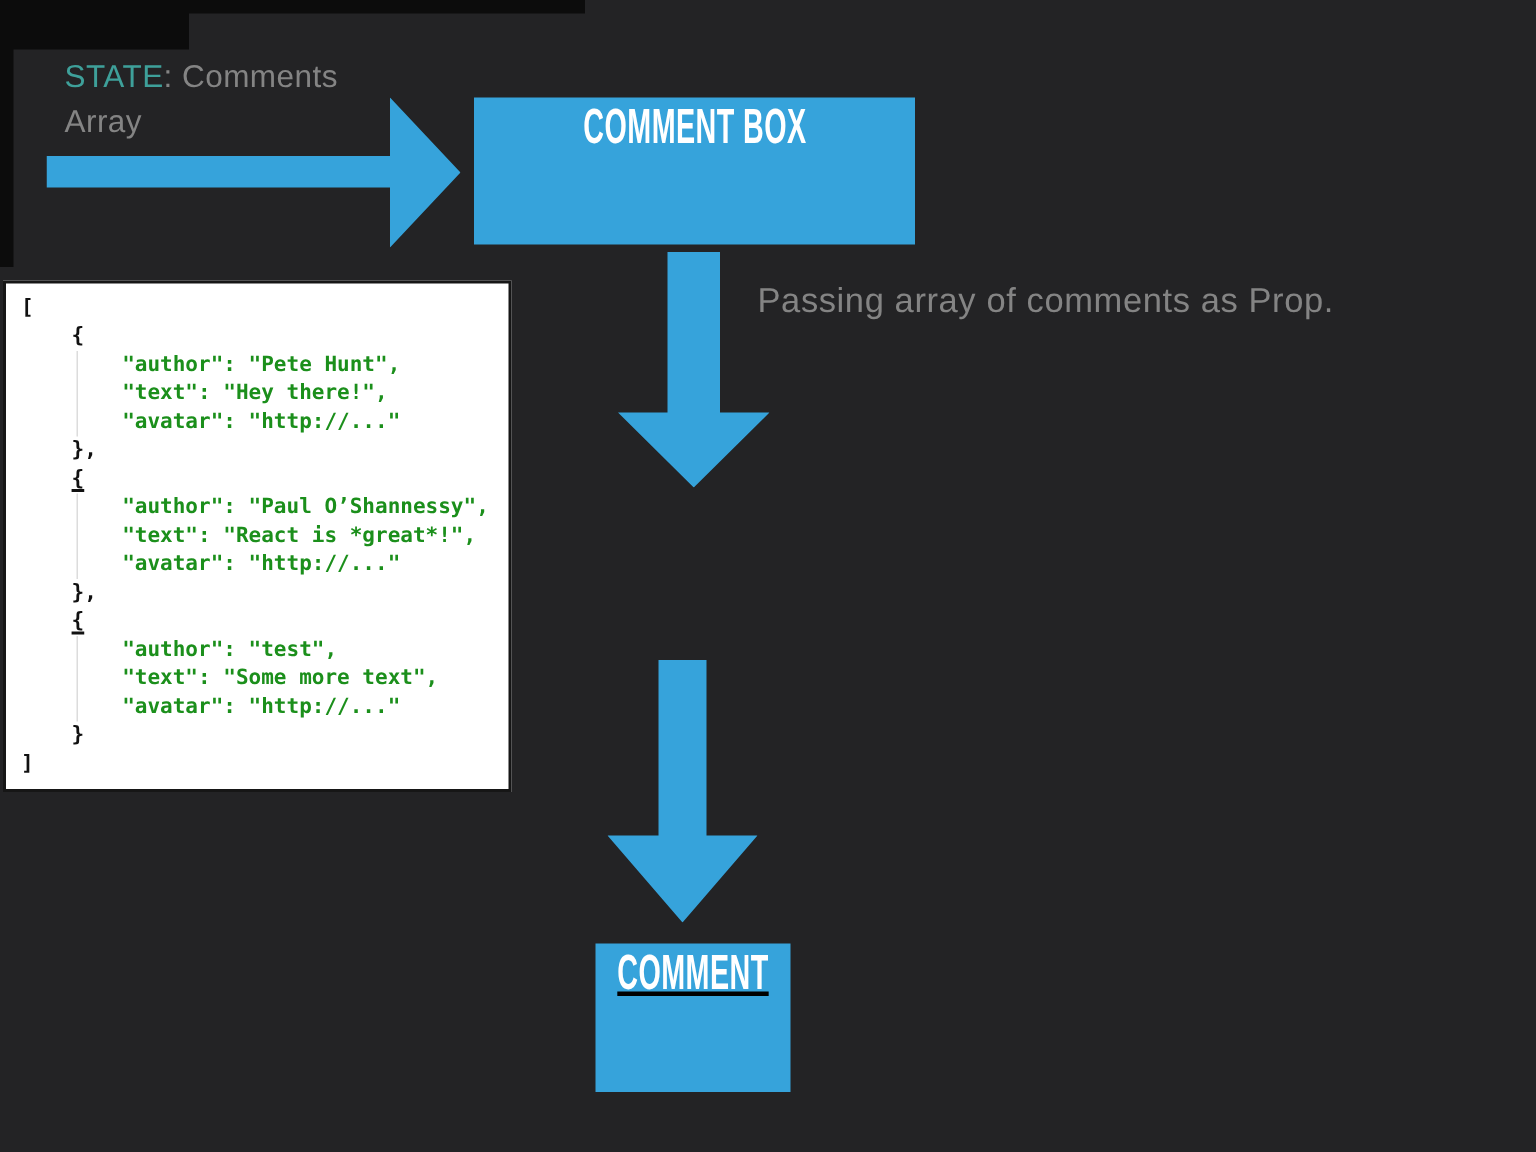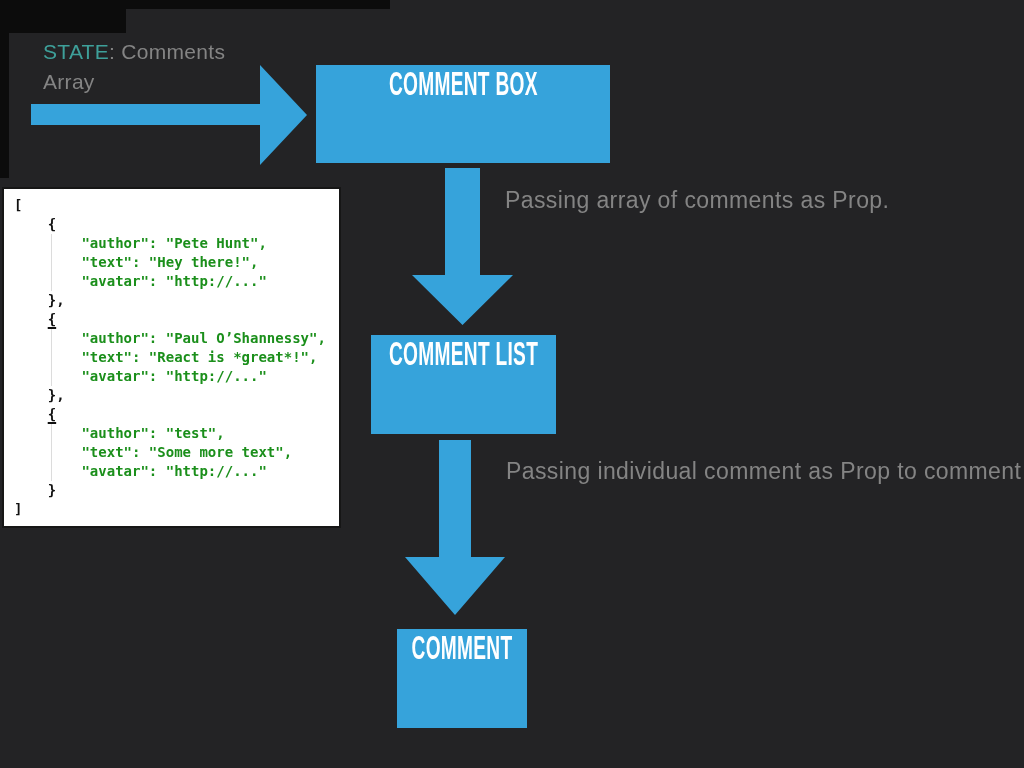--- a/index.html
+++ b/index.html
@@ -30,21 +30,21 @@
   .state-label .term { color: var(--teal, #3EA09A); }
 
   
   .node {
     position: absolute;
     background: var(--accent-blue, #36A3DB);
     display: flex; align-items: flex-start; justify-content: center;
   }
   .node-comment-box  { left: 316px; top: 65px;  width: 294px; height: 98px; }
   .node-comment-list { left: 371px; top: 335px; width: 185px; height: 99px; }
-  .node-comment      { left: 397px; top: 629px; width: 130px; height: 99px; }
+  .node-comment      { left: 397px; top: 629px; width: 130px; height: 99px; text-decoration: underline; }
   .node-label {
     color: #ffffff; font-weight: 700; font-size: 33px;
     letter-spacing: 0.5px; white-space: nowrap;
     display: inline-block; transform: scaleX(0.58); transform-origin: center;
   }
 
   
   .arrow { position: absolute; display: block; }
   .arrow polygon { fill: var(--accent-blue, #36A3DB); }
   .arrow-right { left: 31px;  top: 65px; }
@@ -130,27 +130,23 @@
         <div class="code-line"><span class="tok-p">]</span></div>
       </div>
   </div>
 
   <svg class="arrow arrow-down-1" width="101" height="157" viewBox="0 0 101 157">
     <polygon points="33,0 68,0 68,107 101,107 50.5,157 0,107 33,107"></polygon>
   </svg>
 
   <div class="annotation annotation-1">Passing array of comments as Prop.</div>
 
-  <div class="node node-comment-list">
-    <span class="node-label">COMMENT LIST</span>
-  </div>
 
   <svg class="arrow arrow-down-2" width="100" height="175" viewBox="0 0 100 175">
     <polygon points="34,0 66,0 66,117 100,117 50,175 0,117 34,117"></polygon>
   </svg>
 
-  <div class="annotation annotation-2">Passing individual comment as Prop to comment</div>
 
   <div class="node node-comment">
     <span class="node-label">COMMENT</span>
   </div>
 
 </div>
 
 </body></html>

